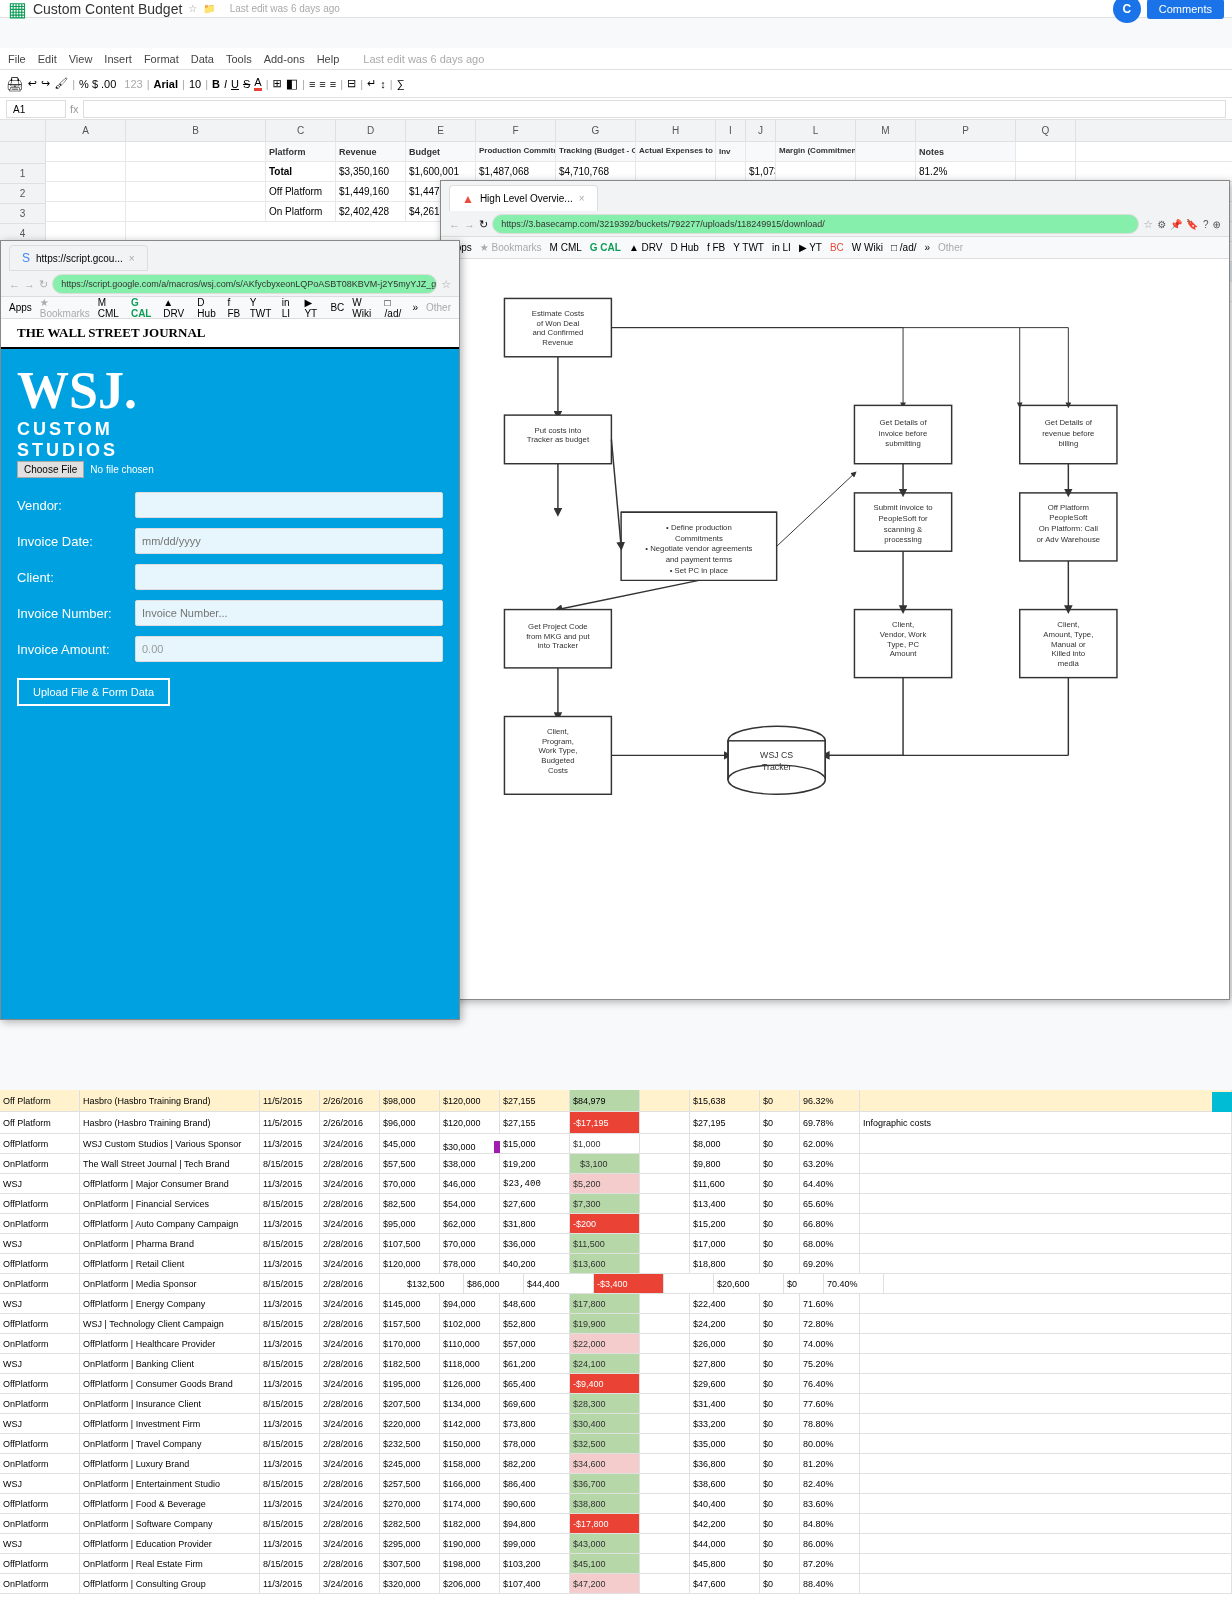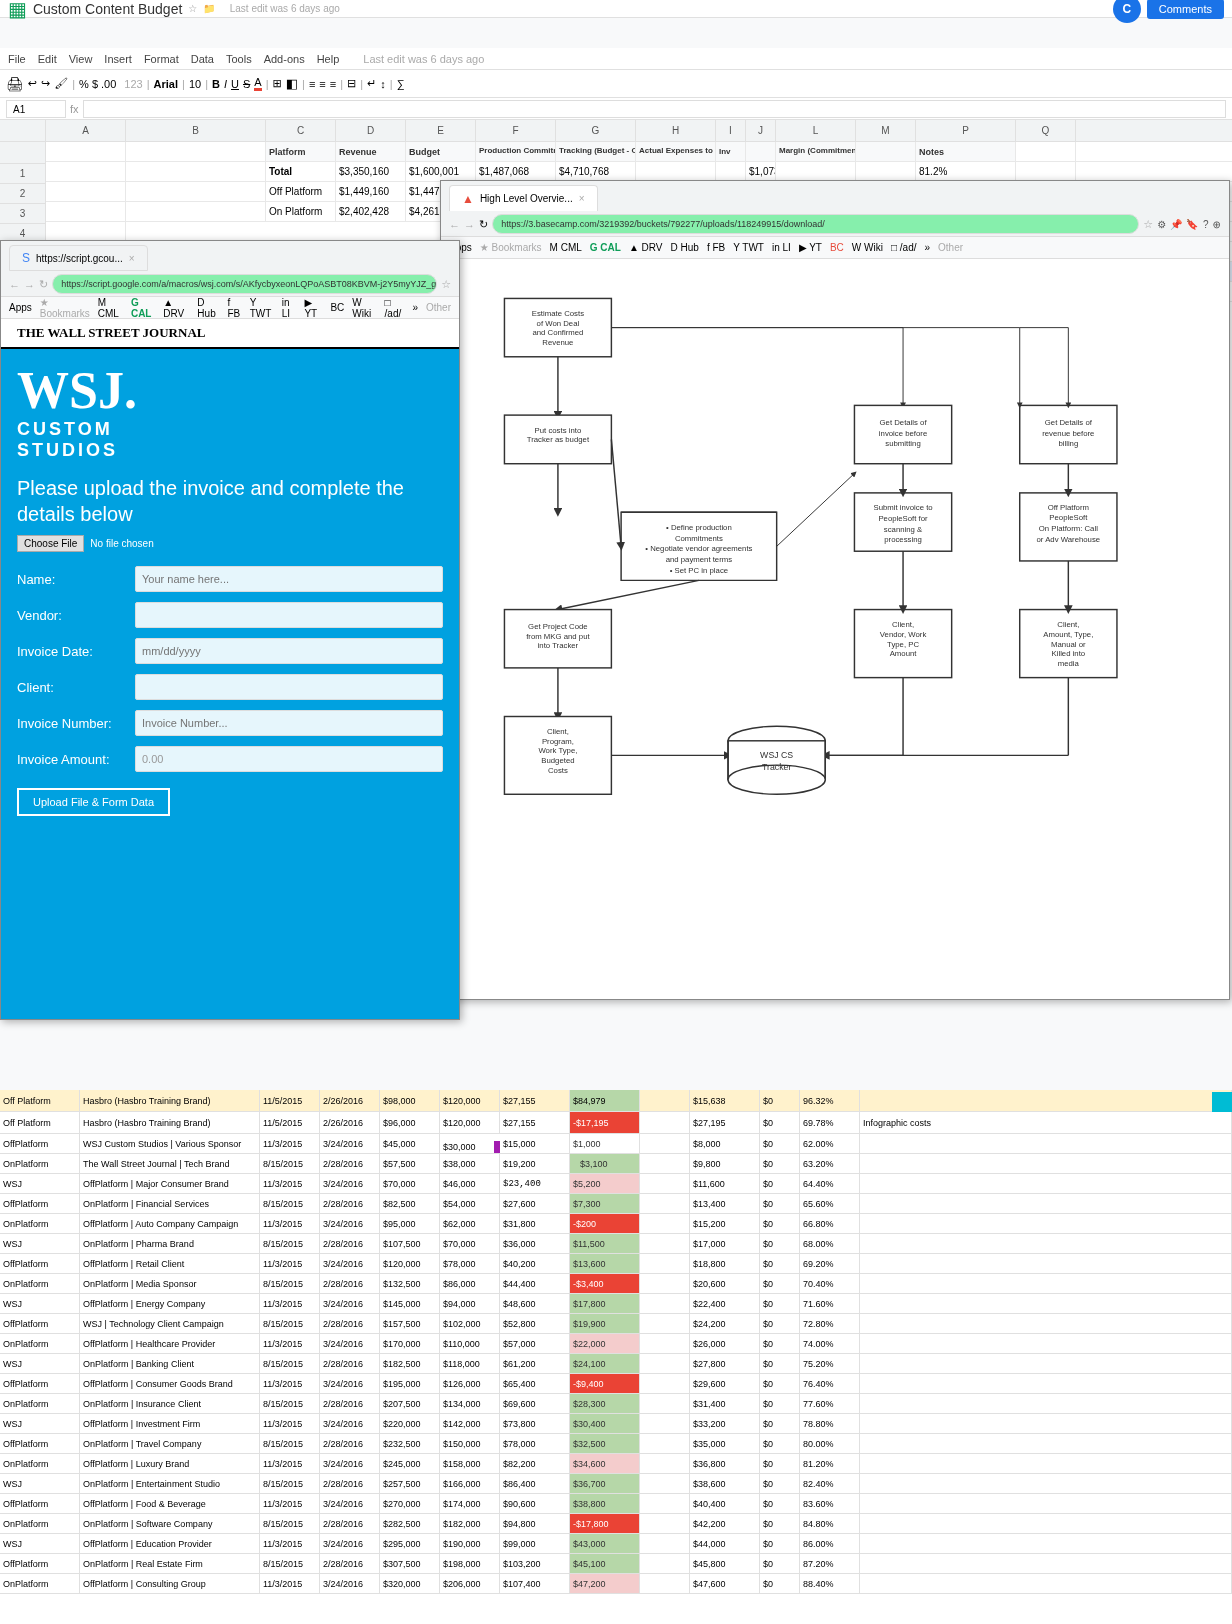--- a/index.html
+++ b/index.html
@@ -595,32 +595,27 @@
     <span style="color:#aaa;">Other</span>
   </div>
 
   <div class="wsj-content">
     <div class="wsj-header">
       <div class="wsj-logo-text">THE WALL STREET JOURNAL</div>
     </div>
     <div class="wsj-main">
       <div class="wsj-big-logo">WSJ.</div>
       <div class="wsj-custom-studios">CUSTOM<br>STUDIOS</div>
-      <div class="wsj-form-title">Please upload the invoice and complete the details below</div>
       
       <div style="display:flex;align-items:center;gap:6px;margin-bottom:14px;">
         <button class="file-choose-btn">Choose File</button>
         <span style="color:#fff;font-size:10px;">No file chosen</span>
       </div>
 
       
-      <div class="wsj-form-row">
-        <span class="wsj-label">Name:</span>
-        <input class="wsj-input" type="text" placeholder="Your name here..." style="">
-      </div>
       
       <div class="wsj-form-row">
         <span class="wsj-label">Vendor:</span>
         <input class="wsj-input" type="text" style="">
       </div>
       
       <div class="wsj-form-row">
         <span class="wsj-label">Invoice Date:</span>
         <input class="wsj-input" type="text" placeholder="mm/dd/yyyy" style="">
       </div>
@@ -947,21 +942,21 @@
     <div style="width:70px;border-right:1px solid #e0e0e0;padding:0 3px;display:flex;align-items:center;">$18,800</div>
     <div style="width:40px;border-right:1px solid #e0e0e0;padding:0 3px;display:flex;align-items:center;">$0</div>
     <div style="width:60px;border-right:1px solid #e0e0e0;padding:0 3px;display:flex;align-items:center;">69.20%</div>
     <div style="flex:1;border-right:1px solid #e0e0e0;padding:0 3px;display:flex;align-items:center;"></div>
   </div>
       <div style="display: flex; height: 20px; border-bottom: 1px solid rgb(224, 224, 224); font-size: 9px;">
     <div style="width:80px;border-right:1px solid #e0e0e0;padding:0 3px;overflow:hidden;display:flex;align-items:center;">OnPlatform</div>
     <div style="width:180px;border-right:1px solid #e0e0e0;padding:0 3px;overflow:hidden;display:flex;align-items:center;">OnPlatform | Media Sponsor</div>
     <div style="width:60px;border-right:1px solid #e0e0e0;padding:0 3px;display:flex;align-items:center;">8/15/2015</div>
     <div style="width:60px;border-right:1px solid #e0e0e0;padding:0 3px;display:flex;align-items:center;">2/28/2016</div>
-    <div style="width:60px;border-right:1px solid #e0e0e0;padding:0 3px;display:flex;align-items:center;">$132,500</div>
+    <div style="width:60px;border-right:1px solid #e0e0e0;padding:0 3px;display:flex;align-items:center;margin-left:24px;">$132,500</div>
     <div style="width:60px;border-right:1px solid #e0e0e0;padding:0 3px;display:flex;align-items:center;">$86,000</div>
     <div style="width:70px;border-right:1px solid #e0e0e0;padding:0 3px;display:flex;align-items:center;">$44,400</div>
     <div style="width:70px;border-right:1px solid #e0e0e0;padding:0 3px;display:flex;align-items:center;background:#ea4335;color:#fff;">-$3,400</div>
     <div style="width:50px;border-right:1px solid #e0e0e0;padding:0 3px;display:flex;align-items:center;"></div>
     <div style="width:70px;border-right:1px solid #e0e0e0;padding:0 3px;display:flex;align-items:center;">$20,600</div>
     <div style="width:40px;border-right:1px solid #e0e0e0;padding:0 3px;display:flex;align-items:center;">$0</div>
     <div style="width:60px;border-right:1px solid #e0e0e0;padding:0 3px;display:flex;align-items:center;">70.40%</div>
     <div style="flex:1;border-right:1px solid #e0e0e0;padding:0 3px;display:flex;align-items:center;"></div>
   </div>
       <div style="display: flex; height: 20px; border-bottom: 1px solid rgb(224, 224, 224); font-size: 9px;">

